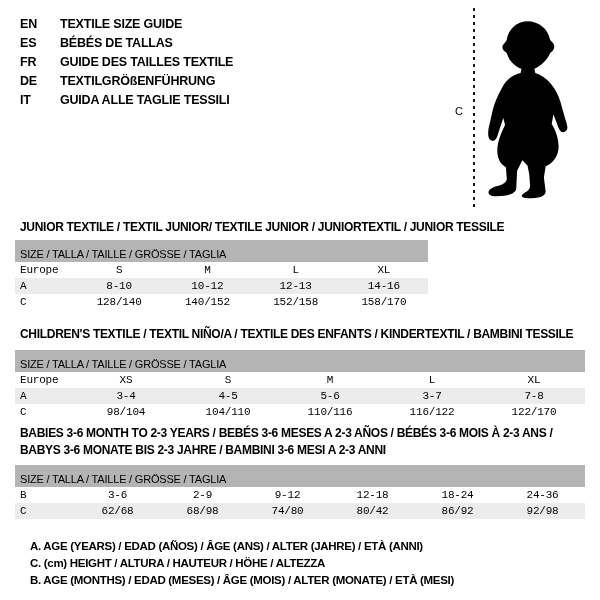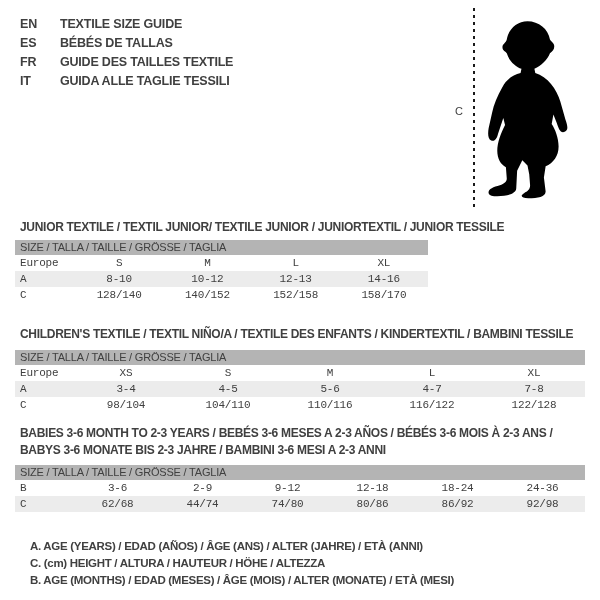--- a/index.html
+++ b/index.html
@@ -1,18 +1,18 @@
 <!DOCTYPE html>
 <html><head>
 <meta charset="utf-8">
 <style>
   html, body { margin:0; padding:0; background:#ffffff; }
   .page {
     position:relative; width:600px; height:600px; overflow:hidden;
-    background:#ffffff; color:#404040;
+    background:#ffffff; color:#000000;
     font-family:"Liberation Sans","DejaVu Sans",sans-serif;
   }
 
   
   .langs { position:absolute; top:14px; left:20px; }
   .lang-row { display:flex; height:19px; align-items:center;
     font-weight:bold; font-size:12.5px; letter-spacing:-0.2px; white-space:nowrap; }
   .lang-code { width:40px; flex:0 0 40px; }
 
   
@@ -31,21 +31,21 @@
     letter-spacing:-0.3px; white-space:nowrap; line-height:17px;
   }
 
   
   table.size-table {
     position:absolute; left:15px; border-collapse:collapse; table-layout:fixed;
     font-size:11px; letter-spacing:-0.2px;
   }
   th.size-header {
     background:#b4b4b4; font-weight:normal; text-align:left;
-    height:15px; line-height:15px; padding:0 0 0 5px; font-size:11px;
+    height:15px; line-height:15px; padding:7px 0 0 5px; font-size:11px;
   }
   td { height:16px; padding:0; text-align:center; line-height:16px;font-family:Liberation Mono, monospace; }
   td.rowlabel { text-align:left; padding-left:5px; }
   tbody tr:nth-child(even) td { background:#ececec; }
 
   #table-0 { top:240px; width:413px; }
   #table-1 { top:350px; width:570px; }
   #table-2 { top:465px; width:570px; }
 
   
@@ -63,20 +63,24 @@
       <span class="lang-code">EN</span>
       <span class="lang-label">TEXTILE SIZE GUIDE</span>
     </div>
     <div class="lang-row">
       <span class="lang-code">ES</span>
       <span class="lang-label">BÉBÉS DE TALLAS</span>
     </div>
     <div class="lang-row">
       <span class="lang-code">FR</span>
       <span class="lang-label">GUIDE DES TAILLES TEXTILE</span>
+    </div>
+    <div class="lang-row">
+      <span class="lang-code">DE</span>
+      <span class="lang-label">TEXTILGRÖßENFÜHRUNG</span>
     </div>
     <div class="lang-row">
       <span class="lang-code">IT</span>
       <span class="lang-label">GUIDA ALLE TAGLIE TESSILI</span>
     </div>
   </div>
 
   <div class="height-line"></div>
   <div class="height-label">C</div>
   <svg class="baby" viewBox="0 0 110 210" xmlns="http://www.w3.org/2000/svg" aria-hidden="true">
@@ -152,30 +156,30 @@
           <td class="val">S</td>
           <td class="val">M</td>
           <td class="val">L</td>
           <td class="val">XL</td>
         </tr>
         <tr>
           <td class="rowlabel">A</td>
           <td class="val">3-4</td>
           <td class="val">4-5</td>
           <td class="val">5-6</td>
-          <td class="val">4-7</td>
+          <td class="val">3-7</td>
           <td class="val">7-8</td>
         </tr>
         <tr>
           <td class="rowlabel">C</td>
           <td class="val">98/104</td>
           <td class="val">104/110</td>
           <td class="val">110/116</td>
           <td class="val">116/122</td>
-          <td class="val">122/128</td>
+          <td class="val">122/170</td>
         </tr>
       </tbody>
   </table>
 
   <div class="section-title" style="top:425px;">
     <div>BABIES 3-6 MONTH TO 2-3 YEARS / BEBÉS 3-6 MESES A 2-3 AÑOS / BÉBÉS 3-6 MOIS À 2-3 ANS /</div>
     <div>BABYS 3-6 MONATE BIS 2-3 JAHRE / BAMBINI 3-6 MESI A 2-3 ANNI</div>
   </div>
   <table class="size-table" id="table-2">
       <colgroup>
@@ -198,23 +202,23 @@
           <td class="val">3-6</td>
           <td class="val">2-9</td>
           <td class="val">9-12</td>
           <td class="val">12-18</td>
           <td class="val">18-24</td>
           <td class="val">24-36</td>
         </tr>
         <tr>
           <td class="rowlabel">C</td>
           <td class="val">62/68</td>
-          <td class="val">44/74</td>
+          <td class="val">68/98</td>
           <td class="val">74/80</td>
-          <td class="val">80/86</td>
+          <td class="val">80/42</td>
           <td class="val">86/92</td>
           <td class="val">92/98</td>
         </tr>
       </tbody>
   </table>
 
   <div class="legend">
     <div class="legend-line">A. AGE (YEARS) / EDAD (AÑOS) / ÂGE (ANS) / ALTER (JAHRE) / ETÀ (ANNI)</div>
     <div class="legend-line">C. (cm) HEIGHT / ALTURA / HAUTEUR / HÖHE / ALTEZZA</div>
     <div class="legend-line">B. AGE (MONTHS) / EDAD (MESES) / ÂGE (MOIS) / ALTER (MONATE) / ETÀ (MESI)</div>

